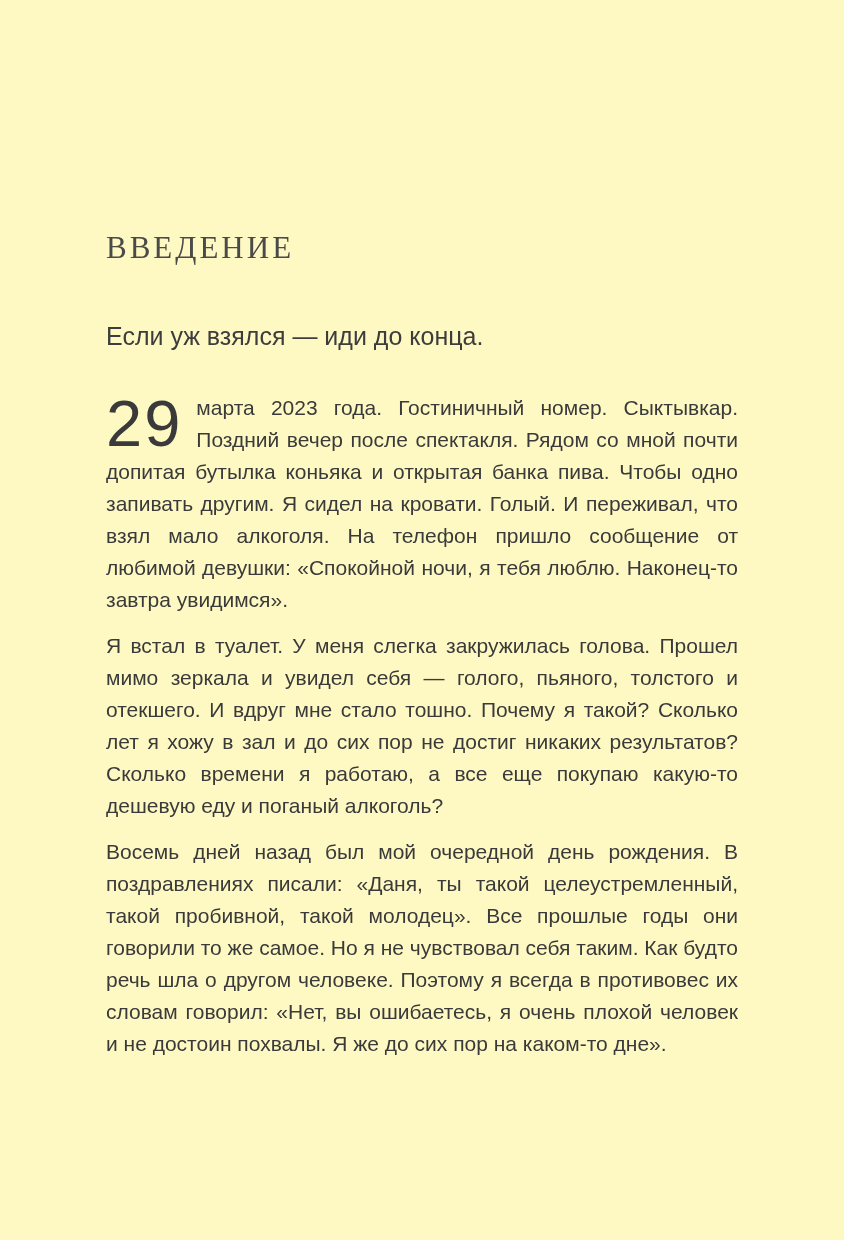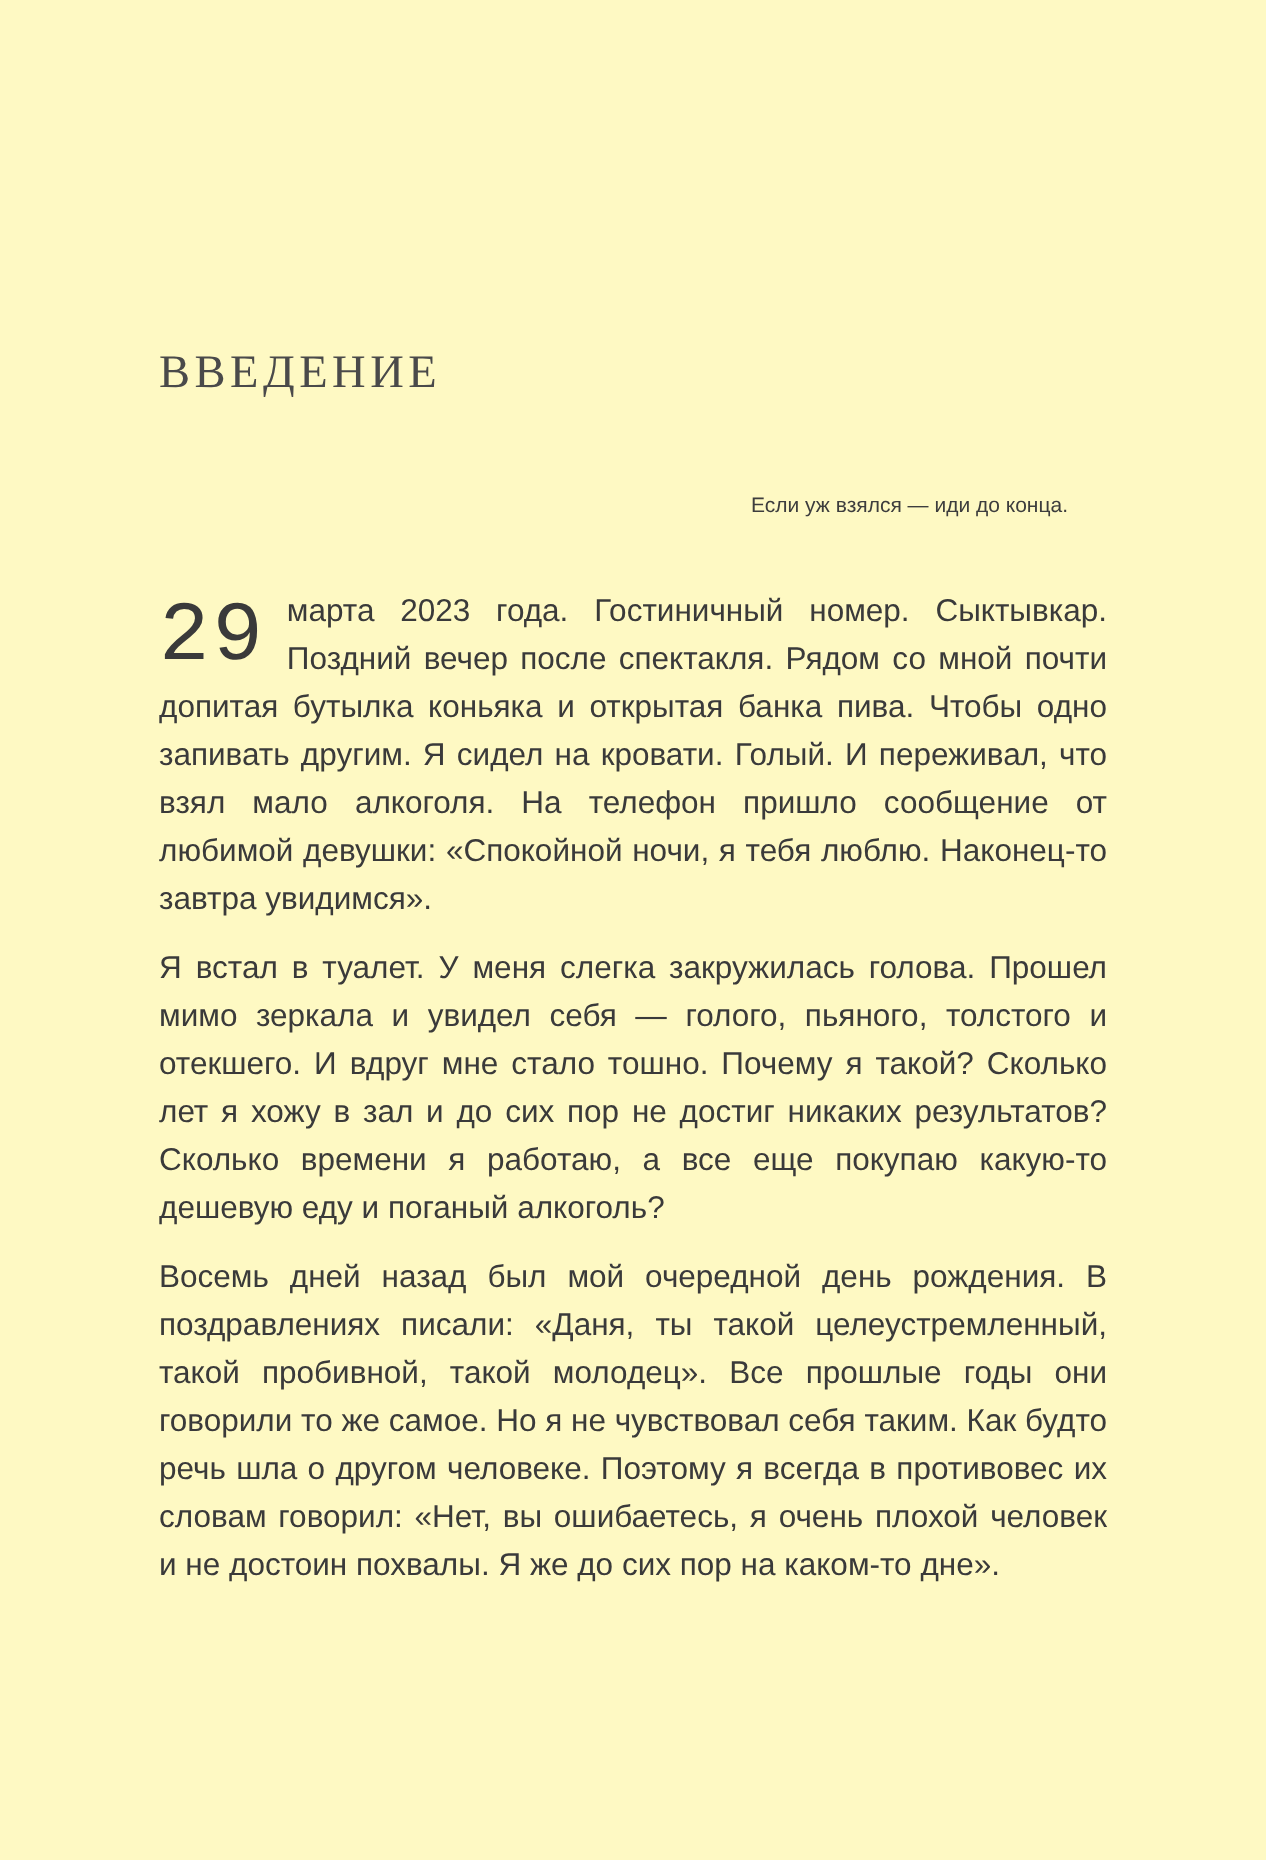--- a/index.html
+++ b/index.html
@@ -21,24 +21,24 @@
   .chapter-title {
     font-family: "Liberation Serif", serif;
     font-weight: 400;
     font-size: 31px;
     letter-spacing: 3px;
     color: #4a4a4a;
     margin: 0 0 56px 0;
     line-height: 36px;
   }
   .epigraph {
-    text-align: right;
+    text-align: left;
     padding-right: 26px;
     margin: 0 0 42px 0;
-    font-size: 14px;
+    font-size: 25px;
     line-height: 28px;
     color: #3d3d3d;
   }
   .epigraph-quote {
     margin: 0 0 14px 0;
   }
   .epigraph-author {
     margin: 0;
     font-style: italic;
   }
@@ -46,23 +46,23 @@
     font-size: 21px;
     line-height: 32px;
     text-align: justify;
     text-justify: inter-word;
     margin: 0 0 14px 0;
     color: #3a3a3a;
     hyphens: auto;
   }
   .dropcap {
     float: left;
-    font-family: Liberation Mono, monospace;
+    font-family: Liberation Sans, sans-serif;
     font-weight: 400;
-    font-size: 56px;
+    font-size: 65px;
     line-height: 58px;
     padding: 3px 14px 0 0;
     color: #3a3a3a;
     letter-spacing: 2px;
   }
 </style>
 </head>
 <body>
 
 <div class="page">

